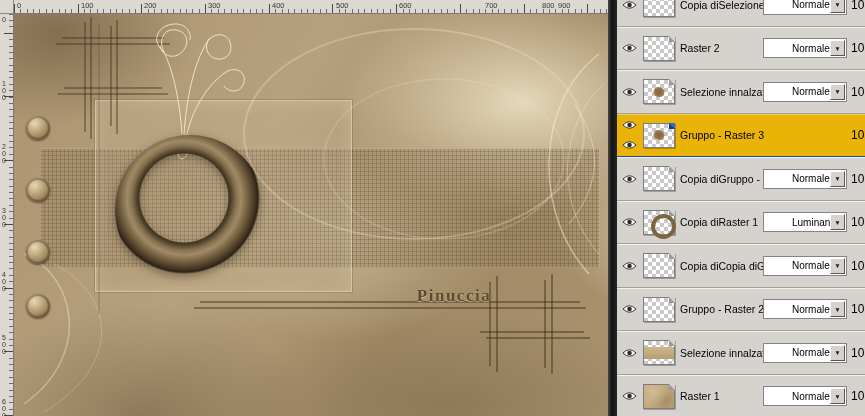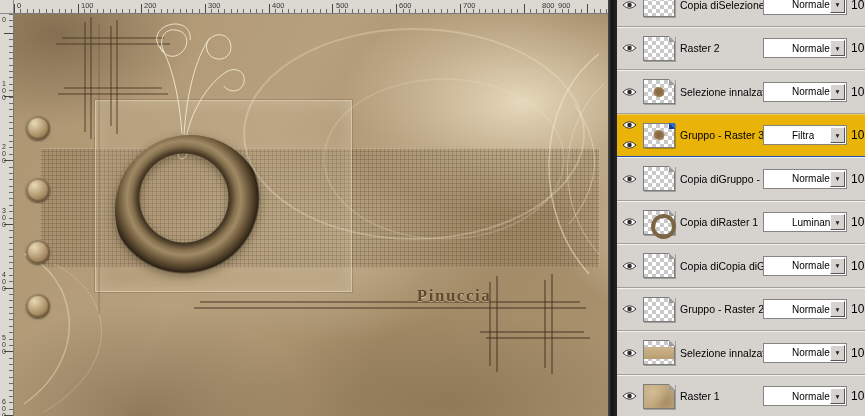--- a/index.html
+++ b/index.html
@@ -118,21 +118,21 @@
     <div class="ruler-h">
       <div class="minor"></div>
       <div class="major"></div>
       <span class="lbl" style="left:3px">0</span>
       <span class="lbl" style="left:67px">100</span>
       <span class="lbl" style="left:130px">200</span>
       <span class="lbl" style="left:194px">300</span>
       <span class="lbl" style="left:258px">400</span>
       <span class="lbl" style="left:322px">500</span>
       <span class="lbl" style="left:385px">600</span>
-      <span class="lbl" style="left:449px">700</span>
+      <span class="lbl" style="left:471px">700</span>
       <span class="lbl" style="left:528px">800</span>
       <span class="lbl" style="left:544px">900</span>
     </div>
 
     <div class="ruler-v">
       <div class="minor"></div>
       <div class="major"></div>
       <span class="lbl" style="top:2px">0</span>
       <span class="lbl" style="top:66px">100</span>
       <span class="lbl" style="top:129px">200</span>
@@ -263,24 +263,20 @@
             </span>
           <span class="eye-btn">
               <svg width="15" height="10" viewBox="0 0 16 10">
                 <path d="M1 5 Q8 -2 15 5 Q8 12 1 5Z" fill="#fff" stroke="#333"></path>
                 <circle cx="8" cy="5" r="2.4" fill="#2a2a2a"></circle>
               </svg>
             </span>
         </div>
         <div class="thumb thumb--blob"></div>
         <div class="lname">Gruppo - Raster 3</div>
-        <div class="blend-dd">
-            <span class="dd-text">Filtra</span>
-            <span class="dd-arrow"></span>
-          </div>
         <div class="opacity">10</div>
       </div>
 
       <div class="layer-row">
         <div class="eye-col">
             <span class="eye-btn">
               <svg width="15" height="10" viewBox="0 0 16 10">
                 <path d="M1 5 Q8 -2 15 5 Q8 12 1 5Z" fill="#fff" stroke="#333"></path>
                 <circle cx="8" cy="5" r="2.4" fill="#2a2a2a"></circle>
               </svg>

